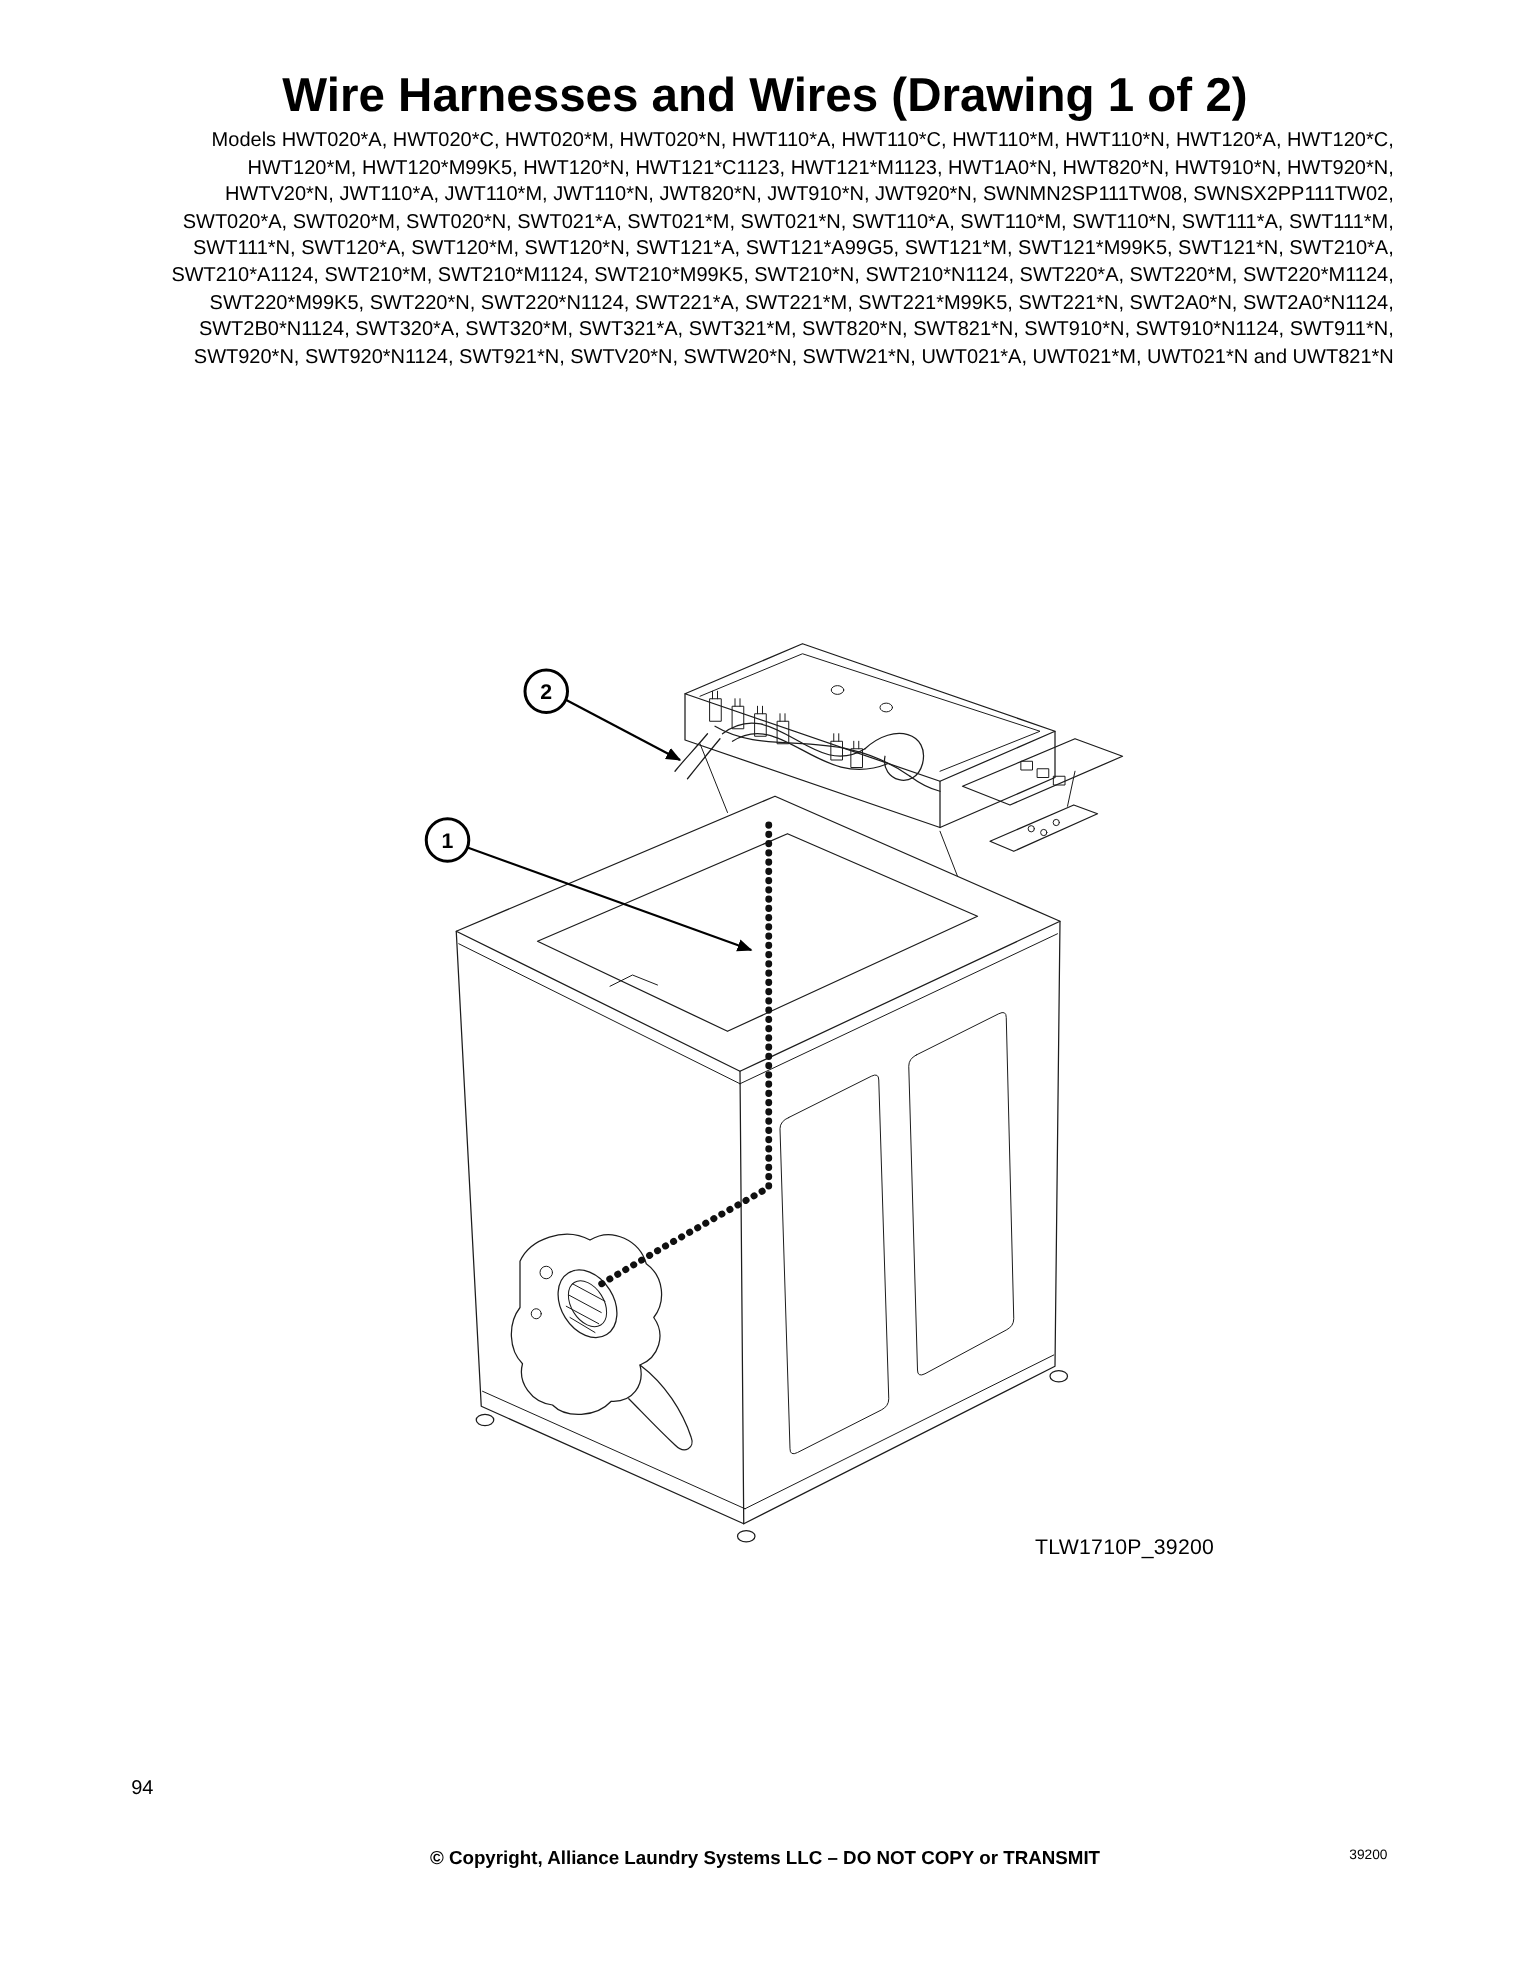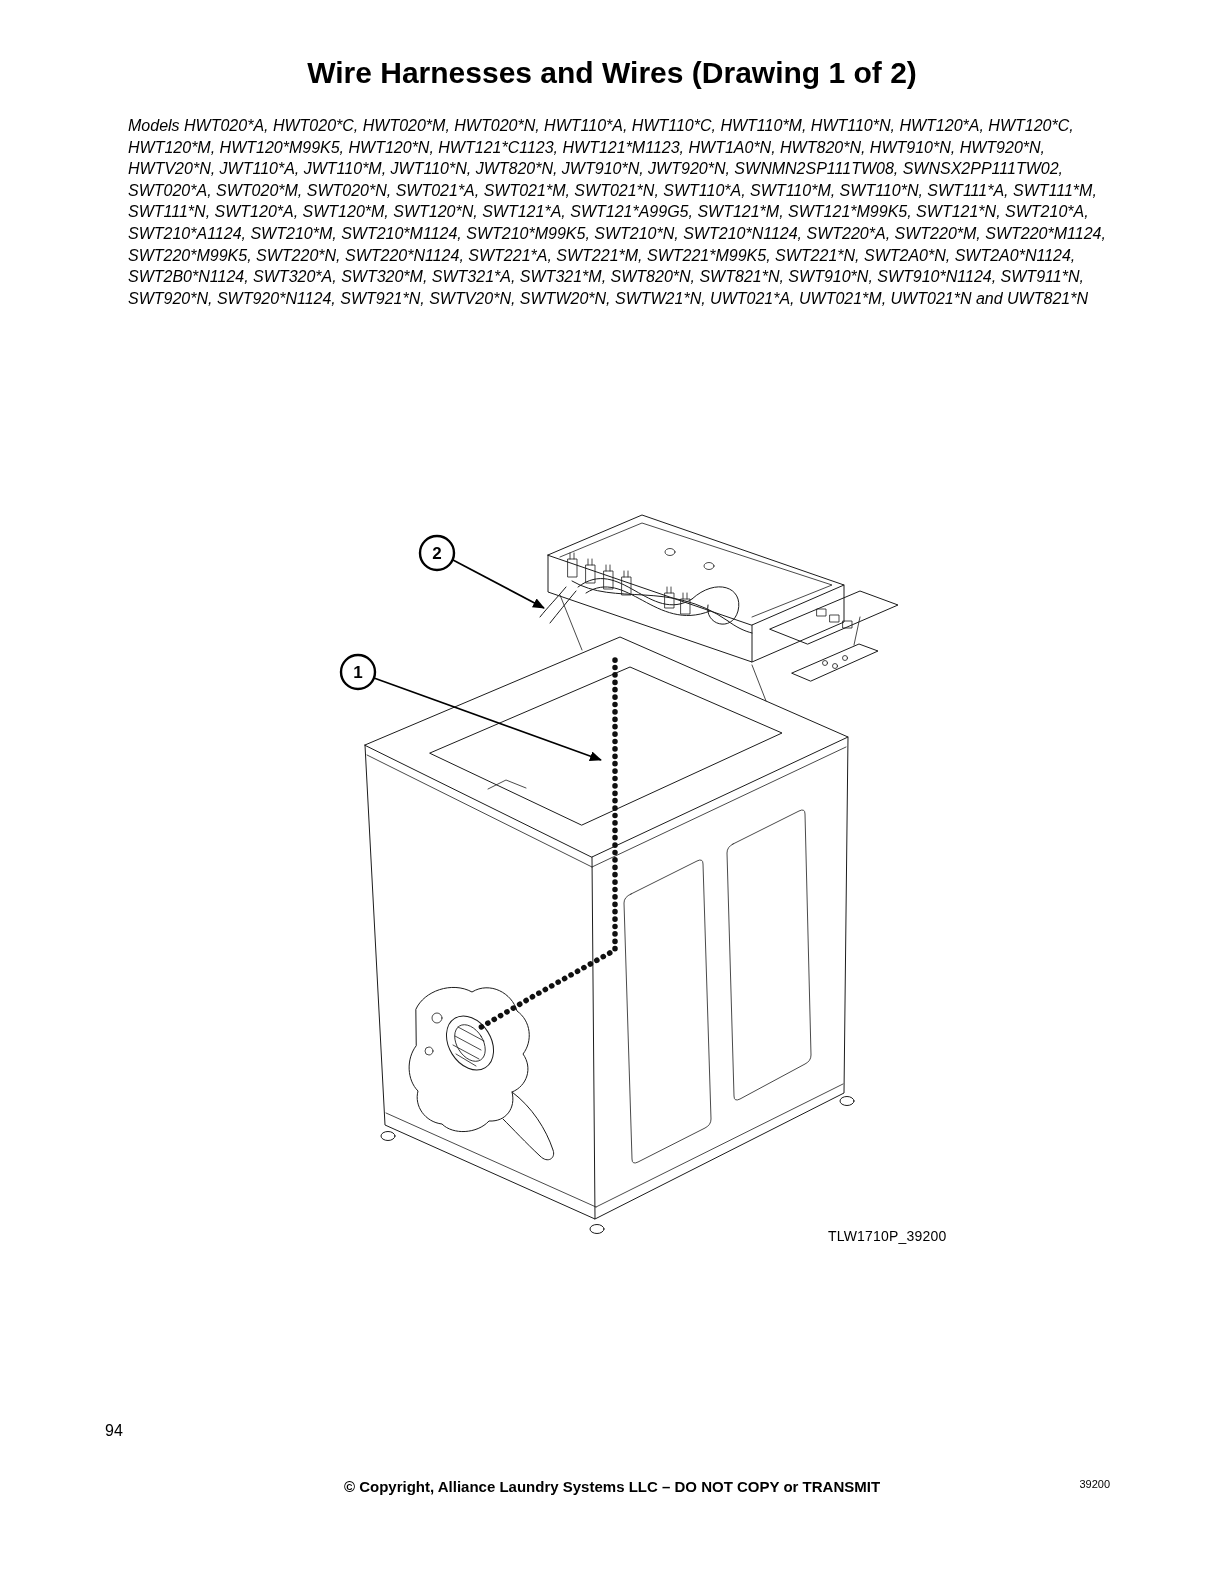--- a/index.html
+++ b/index.html
@@ -8,40 +8,39 @@
     width:1224px; height:1584px;
     margin:0 auto;
     background:#ffffff;
     font-family:"Liberation Sans", sans-serif;
     color:#000;
     overflow:hidden;
   }
   .title {
     position:absolute; top:56px; left:0; width:100%;
     text-align:center;
-    font-size:30px; font-weight:bold;
+    font-size:38px; font-weight:bold;
     margin:0;
   }
   .models {
     position:absolute; top:99px; left:112px; width:1000px;
-    text-align:left;
+    text-align:right;
     font-size:16px; line-height:21.6px;
-    margin:16px;
-    font-style:italic;
+    margin:3px;
   }
   .drawing-svg { position:absolute; left:320px; top:495px; }
   .ln { fill:none; stroke:#1c1c1c; stroke-width:1; stroke-linejoin:round; stroke-linecap:round; }
   .thin { stroke-width:0.8; }
   .dots { fill:none; stroke:#101010; stroke-width:5.5; stroke-dasharray:0.2 7.2; stroke-linecap:round; }
   .leader { stroke:#000; stroke-width:1.7; fill:none; }
   .callout-circle { fill:#ffffff; stroke:#000; stroke-width:2.4; }
   .callout-num { font-family:"Liberation Sans",sans-serif; font-size:17px; font-weight:bold; fill:#000; text-anchor:middle; }
   .drawing-code {
     position:absolute; left:828px; top:1228px;
-    font-size:14px; letter-spacing:0.2px;
+    font-size:17px; letter-spacing:0.2px;
   }
   .footer-page-number { position:absolute; top:1422px; left:105px; font-size:16px; }
   .footer-copyright { position:absolute; top:1478px; left:0; width:100%; text-align:center; font-size:15px;font-weight:bold; }
   .footer-doc-number { position:absolute; top:1478px; right:114px; font-size:11px; }
 </style>
 </head>
 <body>
 
 <div class="page">
 

